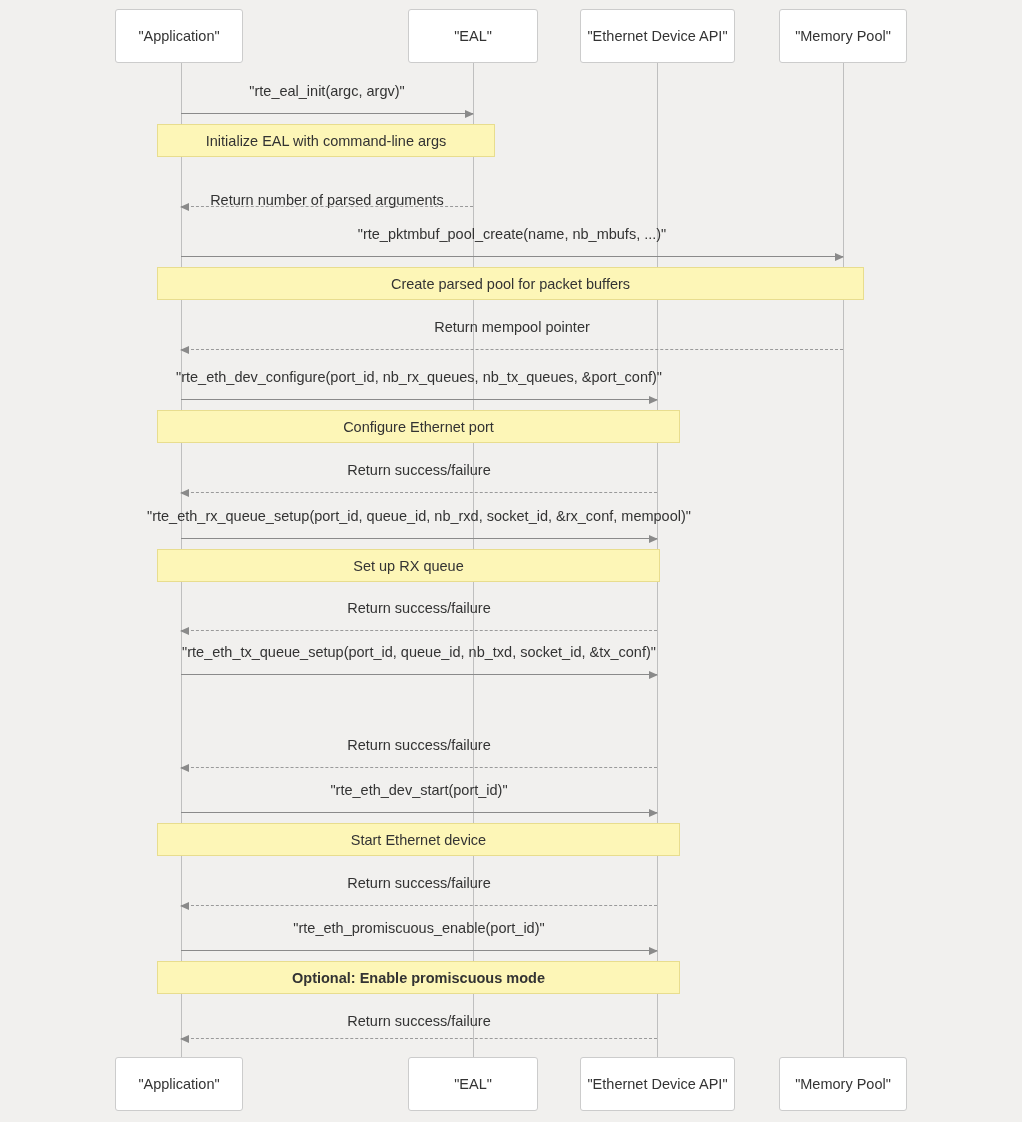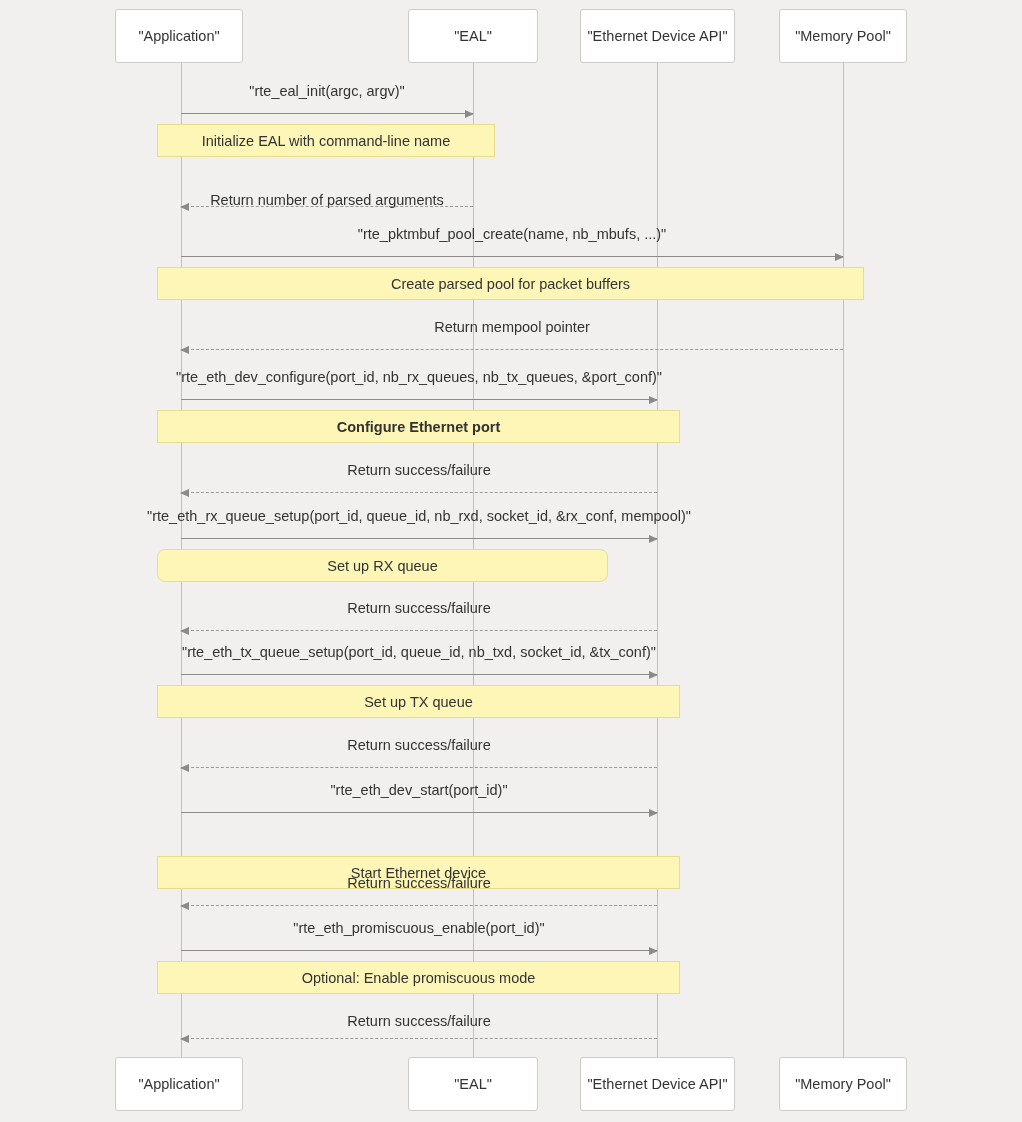--- a/index.html
+++ b/index.html
@@ -128,85 +128,82 @@
       <span>"Ethernet Device API"</span>
     </div>
     <div class="participant-box" style="left: 779px; width: 128px; top: 1057px;">
       <span>"Memory Pool"</span>
     </div>
     <div class="msg-label" style="left: 327px; top: 82px;">"rte_eal_init(argc, argv)"</div>
     <div class="arrow solid to-right" style="left: 181px; width: 292px; top: 113px;">
       <div class="head"></div>
     </div>
     <div class="note" style="left: 157px; width: 338px; top: 124px;">
-      <span>Initialize EAL with command-line name</span>
+      <span>Initialize EAL with command-line args</span>
     </div>
     <div class="msg-label" style="left: 327px; top: 175px; margin-top: 16px;">Return number of parsed arguments</div>
     <div class="arrow dashed to-left" style="left: 181px; width: 292px; top: 206px;">
       <div class="head"></div>
     </div>
     <div class="msg-label" style="left: 512px; top: 225px;">"rte_pktmbuf_pool_create(name, nb_mbufs, ...)"</div>
     <div class="arrow solid to-right" style="left: 181px; width: 662px; top: 256px;">
       <div class="head"></div>
     </div>
     <div class="note" style="left: 157px; width: 707px; top: 267px;">
       <span>Create parsed pool for packet buffers</span>
     </div>
     <div class="msg-label" style="left: 512px; top: 318px; text-align: right;">Return mempool pointer</div>
     <div class="arrow dashed to-left" style="left: 181px; width: 662px; top: 349px;">
       <div class="head"></div>
     </div>
     <div class="msg-label" style="left: 419px; top: 368px;">"rte_eth_dev_configure(port_id, nb_rx_queues, nb_tx_queues, &amp;port_conf)"</div>
     <div class="arrow solid to-right" style="left: 181px; width: 476px; top: 399px;">
       <div class="head"></div>
     </div>
-    <div class="note" style="left: 157px; width: 523px; top: 410px; font-weight: bold;">
+    <div class="note" style="left: 157px; width: 523px; top: 410px;">
       <span>Configure Ethernet port</span>
     </div>
     <div class="msg-label" style="left: 419px; top: 461px;">Return success/failure</div>
     <div class="arrow dashed to-left" style="left: 181px; width: 476px; top: 492px;">
       <div class="head"></div>
     </div>
     <div class="msg-label" style="left: 419px; top: 507px;">"rte_eth_rx_queue_setup(port_id, queue_id, nb_rxd, socket_id, &amp;rx_conf, mempool)"</div>
     <div class="arrow solid to-right" style="left: 181px; width: 476px; top: 538px;">
       <div class="head"></div>
     </div>
-    <div class="note" style="left: 157px; width: 451px; top: 549px; border-radius: 8px;">
+    <div class="note" style="left: 157px; width: 503px; top: 549px;">
       <span>Set up RX queue</span>
     </div>
     <div class="msg-label" style="left: 419px; top: 599px;">Return success/failure</div>
     <div class="arrow dashed to-left" style="left: 181px; width: 476px; top: 630px;">
       <div class="head"></div>
     </div>
     <div class="msg-label" style="left: 419px; top: 643px;">"rte_eth_tx_queue_setup(port_id, queue_id, nb_txd, socket_id, &amp;tx_conf)"</div>
     <div class="arrow solid to-right" style="left: 181px; width: 476px; top: 674px;">
       <div class="head"></div>
     </div>
-    <div class="note" style="left: 157px; width: 523px; top: 685px;">
-      <span>Set up TX queue</span>
-    </div>
     <div class="msg-label" style="left: 419px; top: 736px;">Return success/failure</div>
     <div class="arrow dashed to-left" style="left: 181px; width: 476px; top: 767px;">
       <div class="head"></div>
     </div>
     <div class="msg-label" style="left: 419px; top: 781px;">"rte_eth_dev_start(port_id)"</div>
     <div class="arrow solid to-right" style="left: 181px; width: 476px; top: 812px;">
       <div class="head"></div>
     </div>
-    <div class="note" style="left: 157px; width: 523px; top: 823px; margin-top: 33px;">
+    <div class="note" style="left: 157px; width: 523px; top: 823px;">
       <span>Start Ethernet device</span>
     </div>
     <div class="msg-label" style="left: 419px; top: 874px;">Return success/failure</div>
     <div class="arrow dashed to-left" style="left: 181px; width: 476px; top: 905px;">
       <div class="head"></div>
     </div>
     <div class="msg-label" style="left: 419px; top: 919px;">"rte_eth_promiscuous_enable(port_id)"</div>
     <div class="arrow solid to-right" style="left: 181px; width: 476px; top: 950px;">
       <div class="head"></div>
     </div>
-    <div class="note" style="left: 157px; width: 523px; top: 961px;">
+    <div class="note" style="left: 157px; width: 523px; top: 961px; font-weight: bold;">
       <span>Optional: Enable promiscuous mode</span>
     </div>
     <div class="msg-label" style="left: 419px; top: 1012px;">Return success/failure</div>
     <div class="arrow dashed to-left" style="left: 181px; width: 476px; top: 1038px;">
       <div class="head"></div>
     </div>
   </div>
 
 </body></html>

